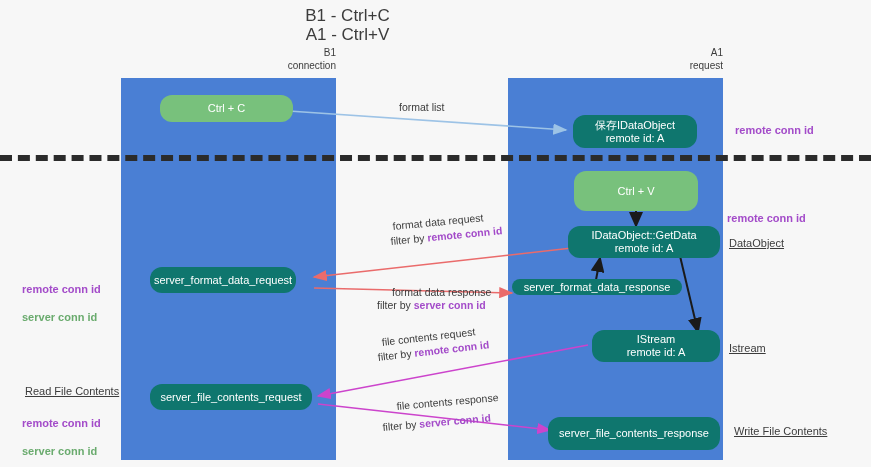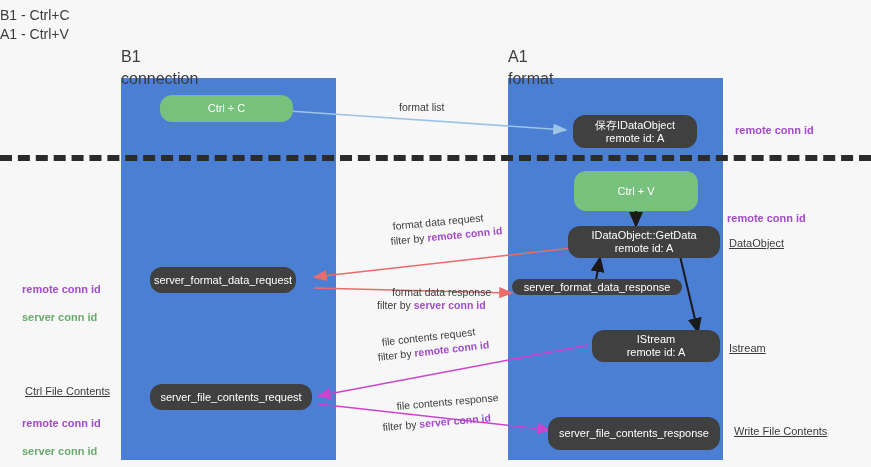--- a/index.html
+++ b/index.html
@@ -12,39 +12,39 @@
   #stage{position:relative;width:871px;height:467px;}
 
   
   .lane{position:absolute;background:#4a7fd4;}
   .lane-b1{left:121px;top:78px;width:215px;height:382px;}
   .lane-a1{left:508px;top:78px;width:215px;height:382px;}
 
   
   .title{
     position:absolute;left:0;top:6px;width:695px;
-    font-size:14px;color:#3c3c3c;line-height:19px;
+    text-align:center;font-size:17px;color:#3c3c3c;line-height:19px;
     white-space:pre-line;
   }
   .lane-head{
-    position:absolute;text-align:left;font-size:16px;color:#3c3c3c;
-    line-height:22px;white-space:pre-line;
+    position:absolute;text-align:right;font-size:10px;color:#3c3c3c;
+    line-height:13px;white-space:pre-line;
   }
   .lane-head.b1{left:121px;top:46px;width:215px;}
   .lane-head.a1{left:508px;top:46px;width:215px;}
 
   
   .box{
     position:absolute;box-sizing:border-box;
     display:flex;align-items:center;justify-content:center;
     text-align:center;color:#ffffff;font-size:11px;line-height:13px;
     white-space:pre-line;padding:2px 4px;border-radius:12px;
   }
   .box.green{background:#78c17c;}
-  .box.orange{background:#404040;}
+  .box.orange{background:#0f766e;}
 
   
   .note{
     position:absolute;font-size:11px;line-height:14px;white-space:pre-line;
   }
   .note.purple{color:#a34bc9;font-weight:bold;}
   .note.dark{color:#3c3c3c;text-decoration:underline;}
   .note.stack span{display:block;}
   .note .p{color:#a34bc9;font-weight:bold;}
   .note .g{color:#6aab6e;font-weight:bold;}
@@ -72,21 +72,21 @@
 
   <div class="lane lane-b1"></div>
   <div class="lane lane-a1"></div>
 
   <div class="title">B1 - Ctrl+C
 A1 - Ctrl+V</div>
 
   <div class="lane-head b1">B1
 connection</div>
   <div class="lane-head a1">A1
-format</div>
+request</div>
 
   <svg class="edges">
     <defs>
       <marker id="ar-blue" markerWidth="9" markerHeight="7" refX="8" refY="3.5" orient="auto">
         <polygon points="0 0, 9 3.5, 0 7" fill="#9dc3e6"></polygon>
       </marker>
       <marker id="ar-red" markerWidth="9" markerHeight="7" refX="8" refY="3.5" orient="auto">
         <polygon points="0 0, 9 3.5, 0 7" fill="#ea6b6b"></polygon>
       </marker>
       <marker id="ar-mag" markerWidth="9" markerHeight="7" refX="8" refY="3.5" orient="auto">
@@ -155,20 +155,20 @@
   <div class="note purple" style="left:727px;top:211px;">remote conn id</div>
   <div class="note dark" style="left:729px;top:236px;">DataObject</div>
   <div class="note dark" style="left:729px;top:341px;">Istream</div>
   <div class="note dark" style="left:734px;top:424px;">Write File Contents</div>
 
   <div class="note stack" style="left:22px;top:268px;">
     <span class="p">remote conn id</span>
     <span class="g">server conn id</span>
   </div>
 
-  <div class="note dark" style="left:25px;top:384px;">Ctrl File Contents</div>
+  <div class="note dark" style="left:25px;top:384px;">Read File Contents</div>
 
   <div class="note stack" style="left:22px;top:402px;">
     <span class="p">remote conn id</span>
     <span class="g">server conn id</span>
   </div>
 
 </div>
 
 </body></html>

